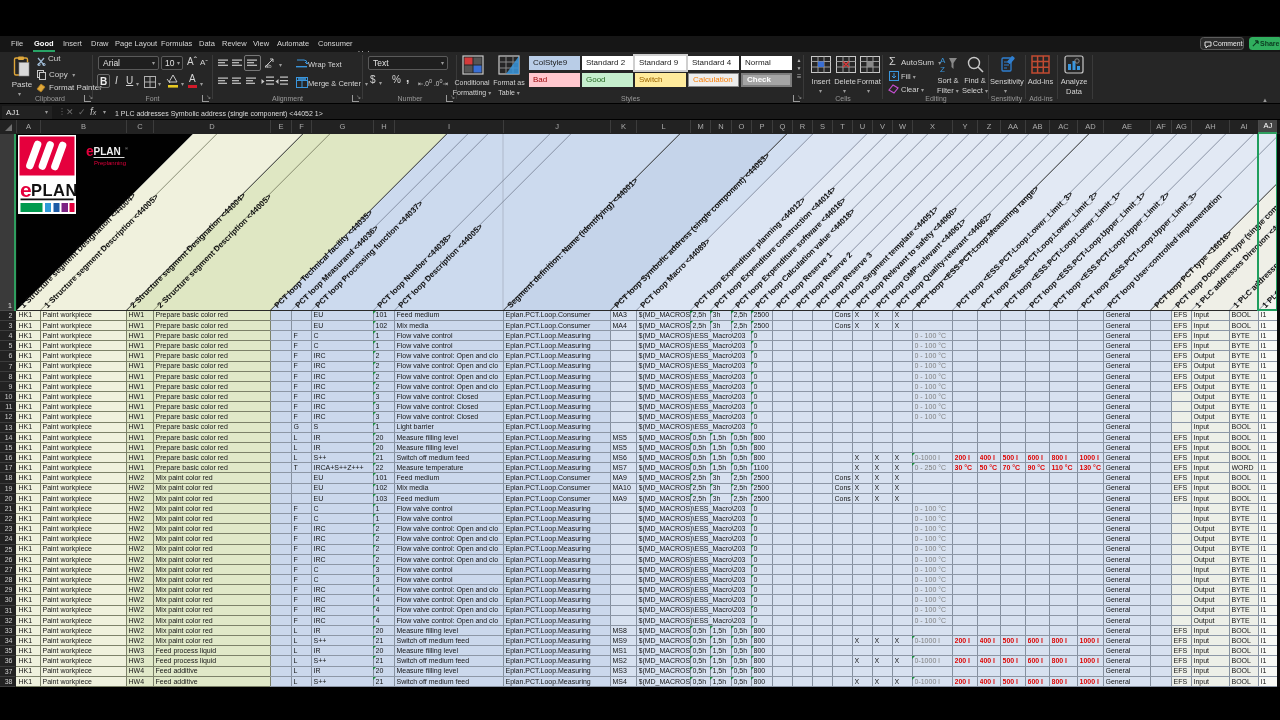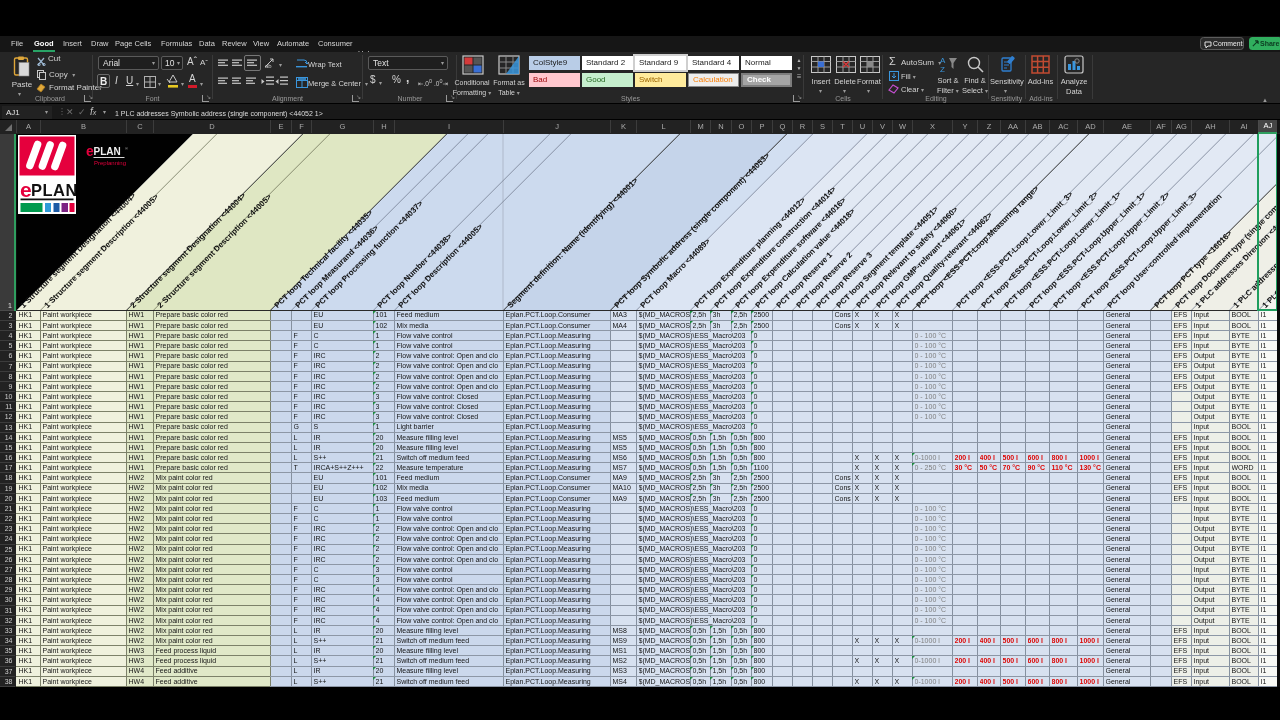--- a/index.html
+++ b/index.html
@@ -11,21 +11,21 @@
 .ric{position:absolute;font-size:8px;color:#d4d4d4;line-height:10px;white-space:nowrap}
 .chip{position:absolute;width:51px;height:14px;font-size:8px;line-height:14px;padding-left:4px;overflow:hidden}
 .sep{position:absolute;top:3px;width:1px;height:44px;background:#3a3a3a}
 .ca{color:#9a9a9a;font-size:6px}
 </style></head><body>
 <div class="ab" style="left:0;top:36px;width:1280px;height:16px;background:#161616">
 <span class="mtab" style="left:11px;">File</span>
 <span class="mtab" style="left:34px;color:#fff;font-weight:bold;">Good</span>
 <span class="mtab" style="left:63px;">Insert</span>
 <span class="mtab" style="left:91px;">Draw</span>
-<span class="mtab" style="left:115px;">Page Cells</span>
+<span class="mtab" style="left:115px;">Page Layout</span>
 <span class="mtab" style="left:161px;">Formulas</span>
 <span class="mtab" style="left:199px;">Data</span>
 <span class="mtab" style="left:222px;">Review</span>
 <span class="mtab" style="left:253px;">View</span>
 <span class="mtab" style="left:277px;">Automate</span>
 <span class="mtab" style="left:318px;">Consumer</span>
 <span class="mtab" style="left:358px;margin-top:10px;">Help</span>
 <div class="ab" style="left:33px;top:13.5px;width:22px;height:2px;background:#28a366"></div>
 <div class="ab" style="left:1200px;top:1px;width:44px;height:13px;background:#2b2b2b;border:1px solid #5c5c5c;border-radius:3.5px;overflow:hidden">
       <svg class="ab" style="left:3px;top:2.5px" width="8" height="8" viewBox="0 0 8 8">

